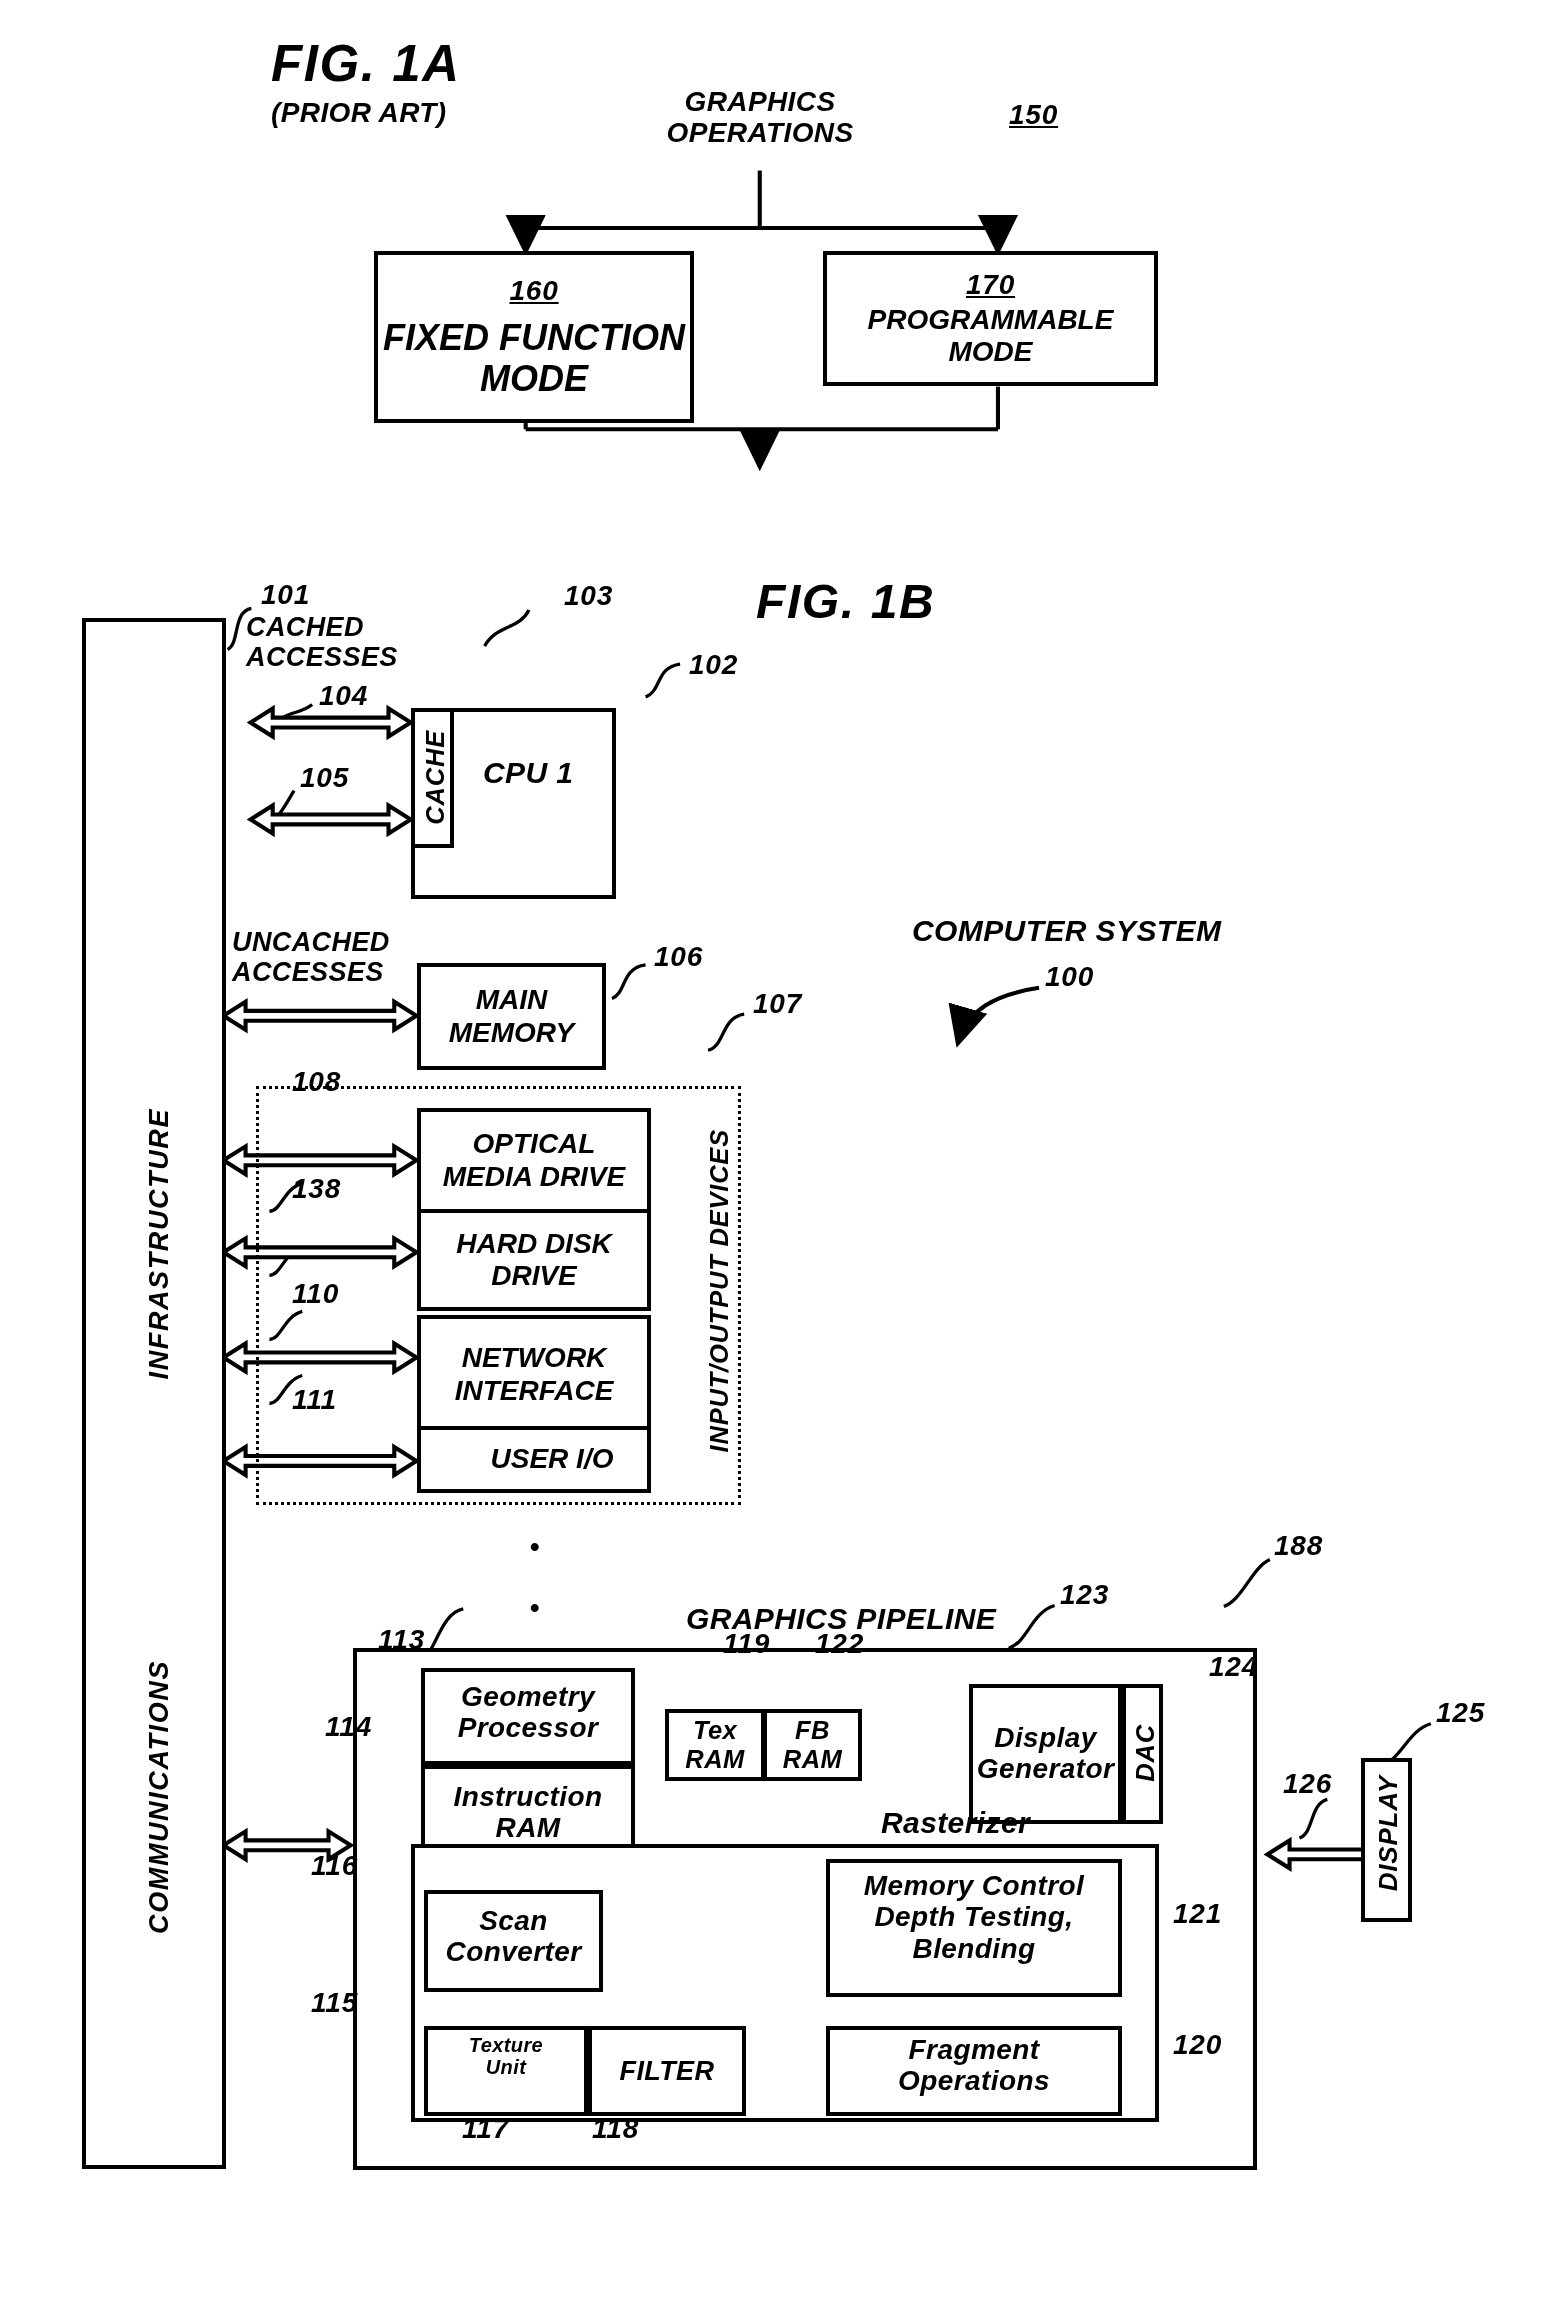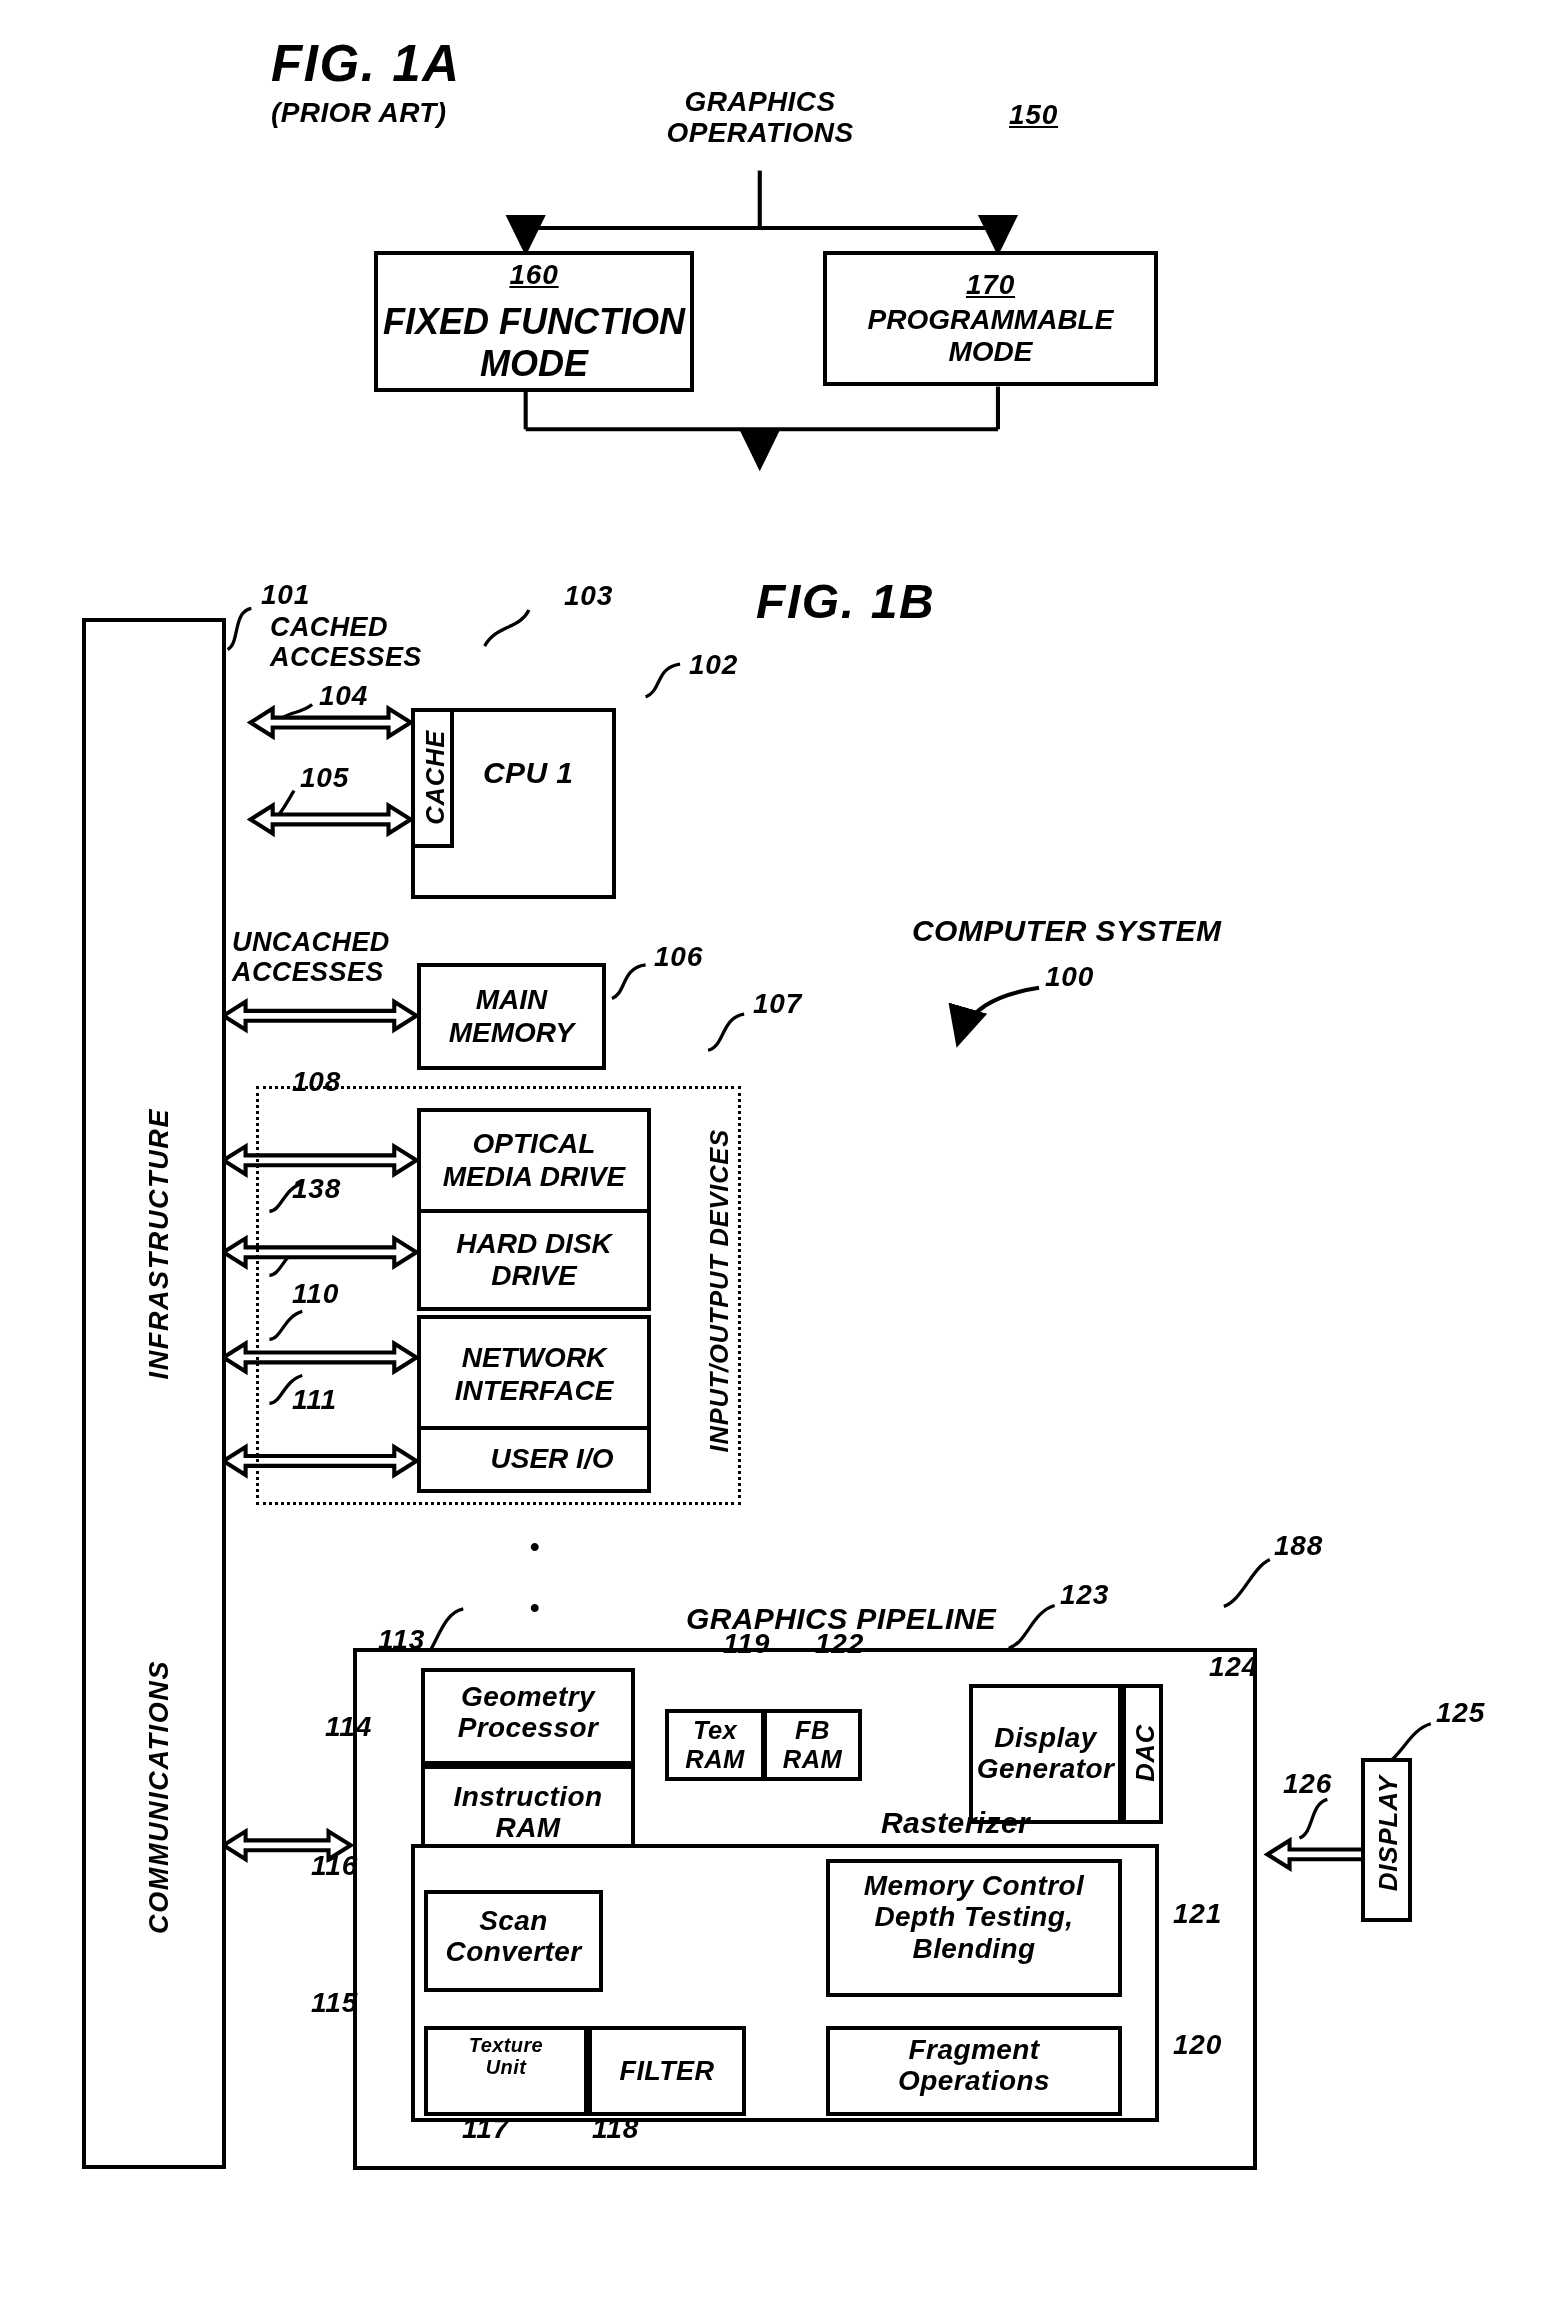--- a/index.html
+++ b/index.html
@@ -172,21 +172,21 @@
   </svg>
 
   <div class="t" style="left:271px;top:35px;font-size:51px;letter-spacing:1.6px;">FIG. 1A</div>
   <div class="t" style="left:271px;top:97px;font-size:28px;">(PRIOR ART)</div>
 
   <div class="t ctr" style="left:653px;top:86px;width:214px;font-size:28px;">GRAPHICS
 OPERATIONS</div>
 
   <div class="num u" style="left:1009px;top:99px;">150</div>
 
-  <div class="box" style="left:374px;top:251px;width:320px;height:141px;">
+  <div class="box" style="left:374px;top:251px;width:320px;height:172px;">
     <div>
       <div class="lbl num u" style="position:static;display:block;text-align:center;font-size:28px;">160</div>
       <div class="lbl" style="font-size:36px;margin-top:10px;">FIXED FUNCTION
 MODE</div>
     </div>
   </div>
 
   <div class="box" style="left:823px;top:251px;width:335px;height:135px;">
     <div>
       <div class="lbl num u" style="position:static;display:block;text-align:center;font-size:28px;">170</div>
@@ -195,21 +195,21 @@
     </div>
   </div>
 
   <div class="t" style="left:756px;top:575px;font-size:48px;letter-spacing:1.6px;">FIG. 1B</div>
 
   <div class="plainbox" style="left:82px;top:618px;width:144px;height:1551px;"></div>
   <div class="t vert" style="left:144px;top:1108px;font-size:27px;letter-spacing:1.6px;">INFRASTRUCTURE</div>
   <div class="t vert" style="left:144px;top:1660px;font-size:27px;letter-spacing:1.6px;">COMMUNICATIONS</div>
 
   <div class="num" style="left:261px;top:579px;">101</div>
-  <div class="t" style="left:246px;top:612px;font-size:27px;margin-left:24px;">CACHED
+  <div class="t" style="left:246px;top:612px;font-size:27px;">CACHED
 ACCESSES</div>
 
   <div class="num" style="left:319px;top:680px;">104</div>
   <div class="num" style="left:300px;top:762px;">105</div>
 
   <div class="plainbox" style="left:411px;top:708px;width:205px;height:191px;"></div>
   <div class="plainbox" style="left:411px;top:708px;width:43px;height:140px;"></div>
   <div class="t vert" style="left:421px;top:730px;font-size:25.5px;letter-spacing:0.8px;">CACHE</div>
   <div class="t" style="left:483px;top:756px;font-size:30px;">CPU 1</div>
 

